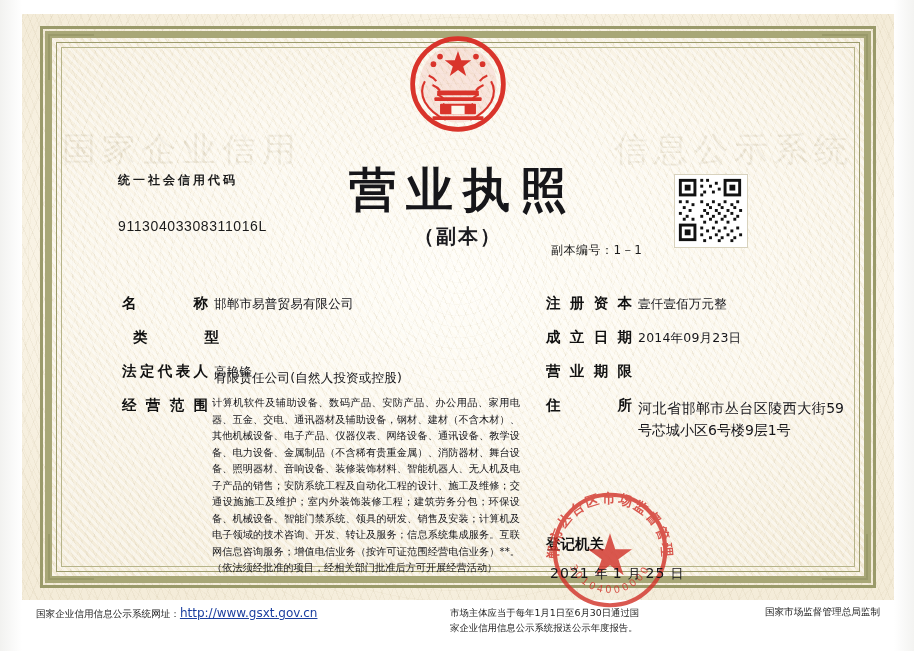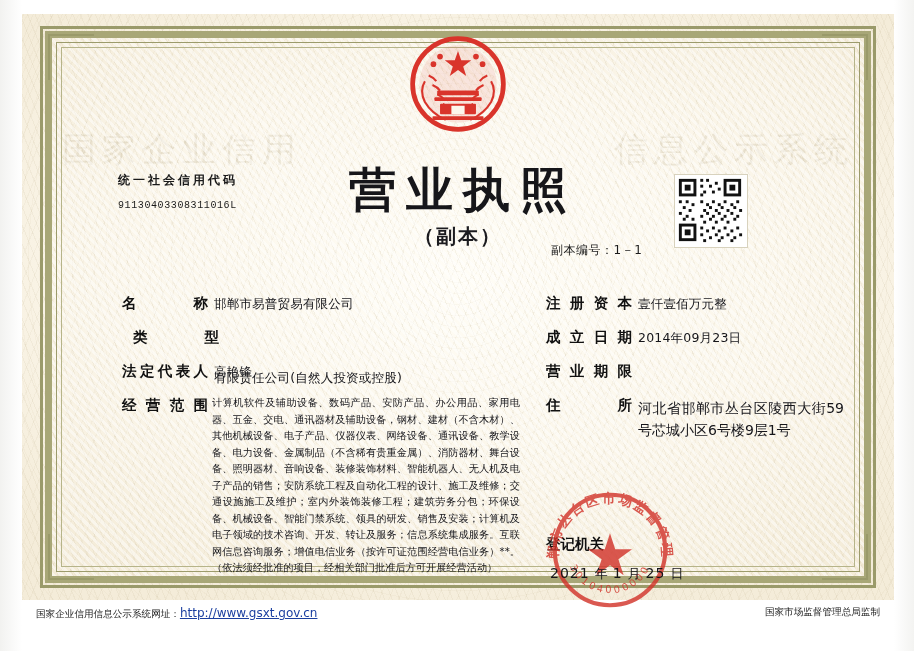--- a/index.html
+++ b/index.html
@@ -151,25 +151,25 @@
     top: 158px;
     width: 230px;
   }
   #credit-label {
     font-size: 12px;
     letter-spacing: 3px;
     color: #1a1a1a;
     font-weight: bold;
   }
   #credit-value {
-    margin-top: 11px;
-    font-size: 10px;
+    margin-top: 29px;
+    font-size: 14px;
     letter-spacing: 0.6px;
     color: #1a1a1a;
-    font-family: Liberation Mono, monospace;
+    font-family: Liberation Sans, sans-serif;
   }
 
   
   #qr-block {
     position: absolute;
     right: 70px;
     top: 160px;
     width: 150px;
     display: flex;
     align-items: flex-start;
@@ -555,16 +555,20 @@
       <span class="d-num">25</span>
       <span class="d-ch">日</span>
     </div>
 
   </div>
 
   <div id="footer">
     <div id="footer-left">
       <span>国家企业信用信息公示系统网址：</span><span class="url">http://www.gsxt.gov.cn</span>
     </div>
+    <div id="footer-center">
+      <div>市场主体应当于每年1月1日至6月30日通过国</div>
+      <div>家企业信用信息公示系统报送公示年度报告。</div>
+    </div>
     <div id="footer-right">国家市场监督管理总局监制</div>
   </div>
 
 </div>
 
 </body></html>

